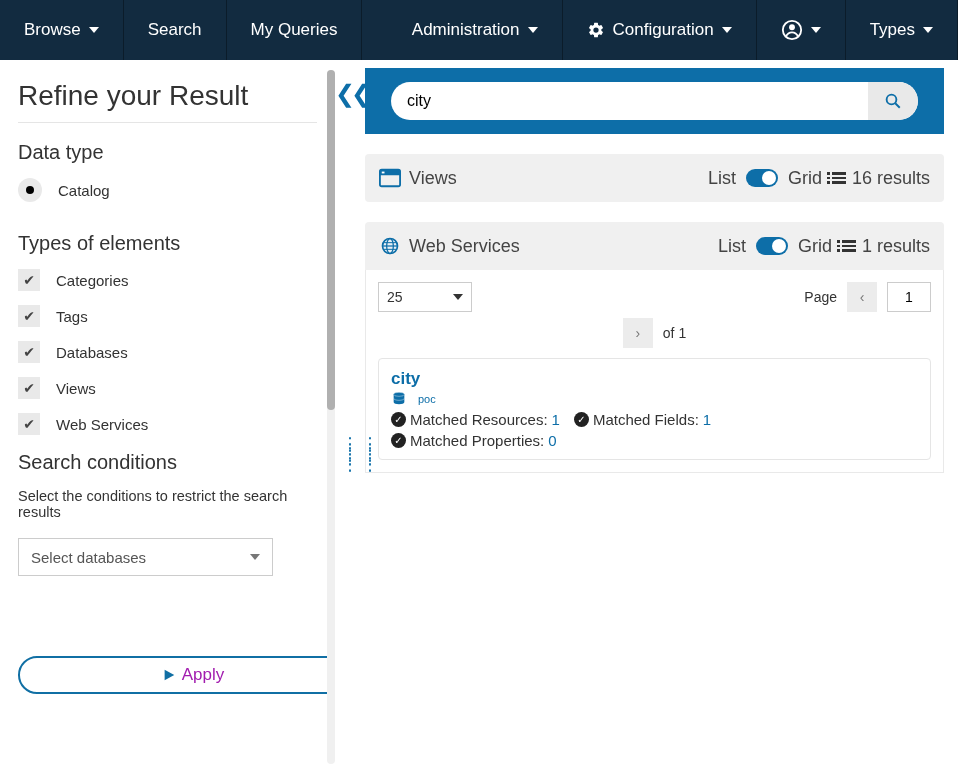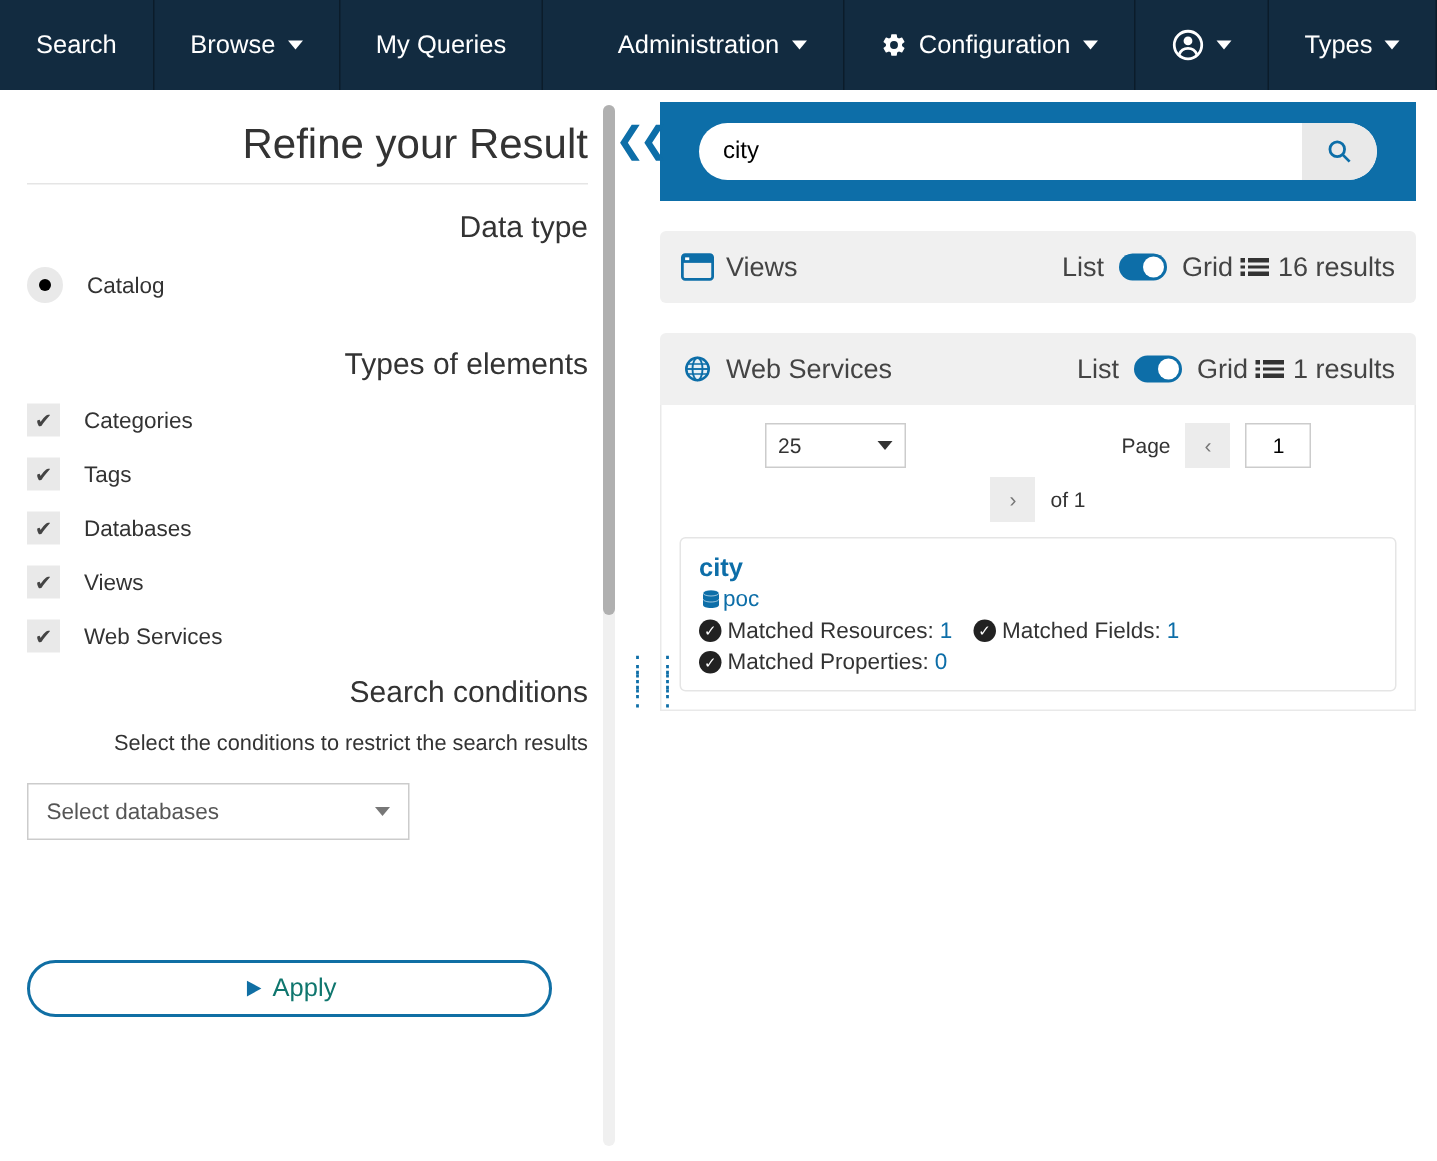--- a/index.html
+++ b/index.html
@@ -45,25 +45,24 @@
   }
 
   
   .main {
     display: flex;
     height: calc(774px - 60px);
   }
 
   
   .sidebar {
-    width: 410px;
+    width: 335px;
     padding: 20px 18px 0 18px;
     position: relative;
     overflow-y: hidden;
-    text-align: right;
   }
   .sidebar-scroll {
     position: absolute;
     right: 0; top: 10px; bottom: 10px;
     width: 8px;
     background: #f0f0f0;
     border-radius: 4px;
   }
   .sidebar-scroll-thumb {
     width: 8px;
@@ -132,21 +131,21 @@
     border-left: 5px solid transparent;
     border-right: 5px solid transparent;
     border-top: 6px solid #777;
   }
   .apply-btn {
     width: 350px;
     height: 38px;
     border: 2px solid #106fa4;
     border-radius: 19px;
     background: #fff;
-    color: #0f766e;
+    color: #a21caf;
     font-size: 17px;
     display: flex;
     align-items: center;
     justify-content: center;
     cursor: pointer;
   }
   .apply-btn svg { margin-right: 6px; }
 
   
   .collapse-col {
@@ -266,21 +265,21 @@
   .section-body {
     background: #fff;
     border: 1px solid #e9e9e9;
     border-top: none;
     padding: 12px;
   }
   .pager-row {
     display: flex;
     align-items: center;
     gap: 14px;
-    justify-content: center;
+    justify-content: space-between;
     flex-wrap: wrap;
   }
   .pager-row .page-group {
     display: flex;
     align-items: center;
     gap: 10px;
     margin-left: 130px;
   }
   .sel25 {
     width: 94px; height: 30px;
@@ -317,23 +316,23 @@
     border-radius: 4px;
     padding: 10px 12px;
     margin-top: 10px;
   }
   .result-title {
     color: #0d6ea8;
     font-weight: 700;
     font-size: 17px;
   }
   .result-sub {
-    display: flex; align-items: center; gap: 0;
+    display: flex; align-items: center; gap: 11px;
     color: #0d6ea8;
-    font-size: 15px;
+    font-size: 11px;
     margin-top: 2px;
   }
   .db-icon {
     width: 16px; height: 16px;
   }
   .match-row {
     display: flex;
     align-items: center;
     flex-wrap: wrap;
     gap: 4px 14px;
@@ -352,25 +351,25 @@
     color: #fff;
     font-size: 10px;
   }
   .m-val { color: #0d6ea8; }
 </style>
 </head>
 <body>
 
 <div class="topnav">
   <div class="topnav-item">
-    <span>Search</span>
-  </div>
-  <div class="topnav-item">
     <span>Browse</span>
     <span class="caret"></span>
+  </div>
+  <div class="topnav-item">
+    <span>Search</span>
   </div>
   <div class="topnav-item">
     <span>My Queries</span>
   </div>
   <div class="topnav-spacer"></div>
   <div class="topnav-item">
     <span>Administration</span>
     <span class="caret"></span>
   </div>
   <div class="topnav-item">

